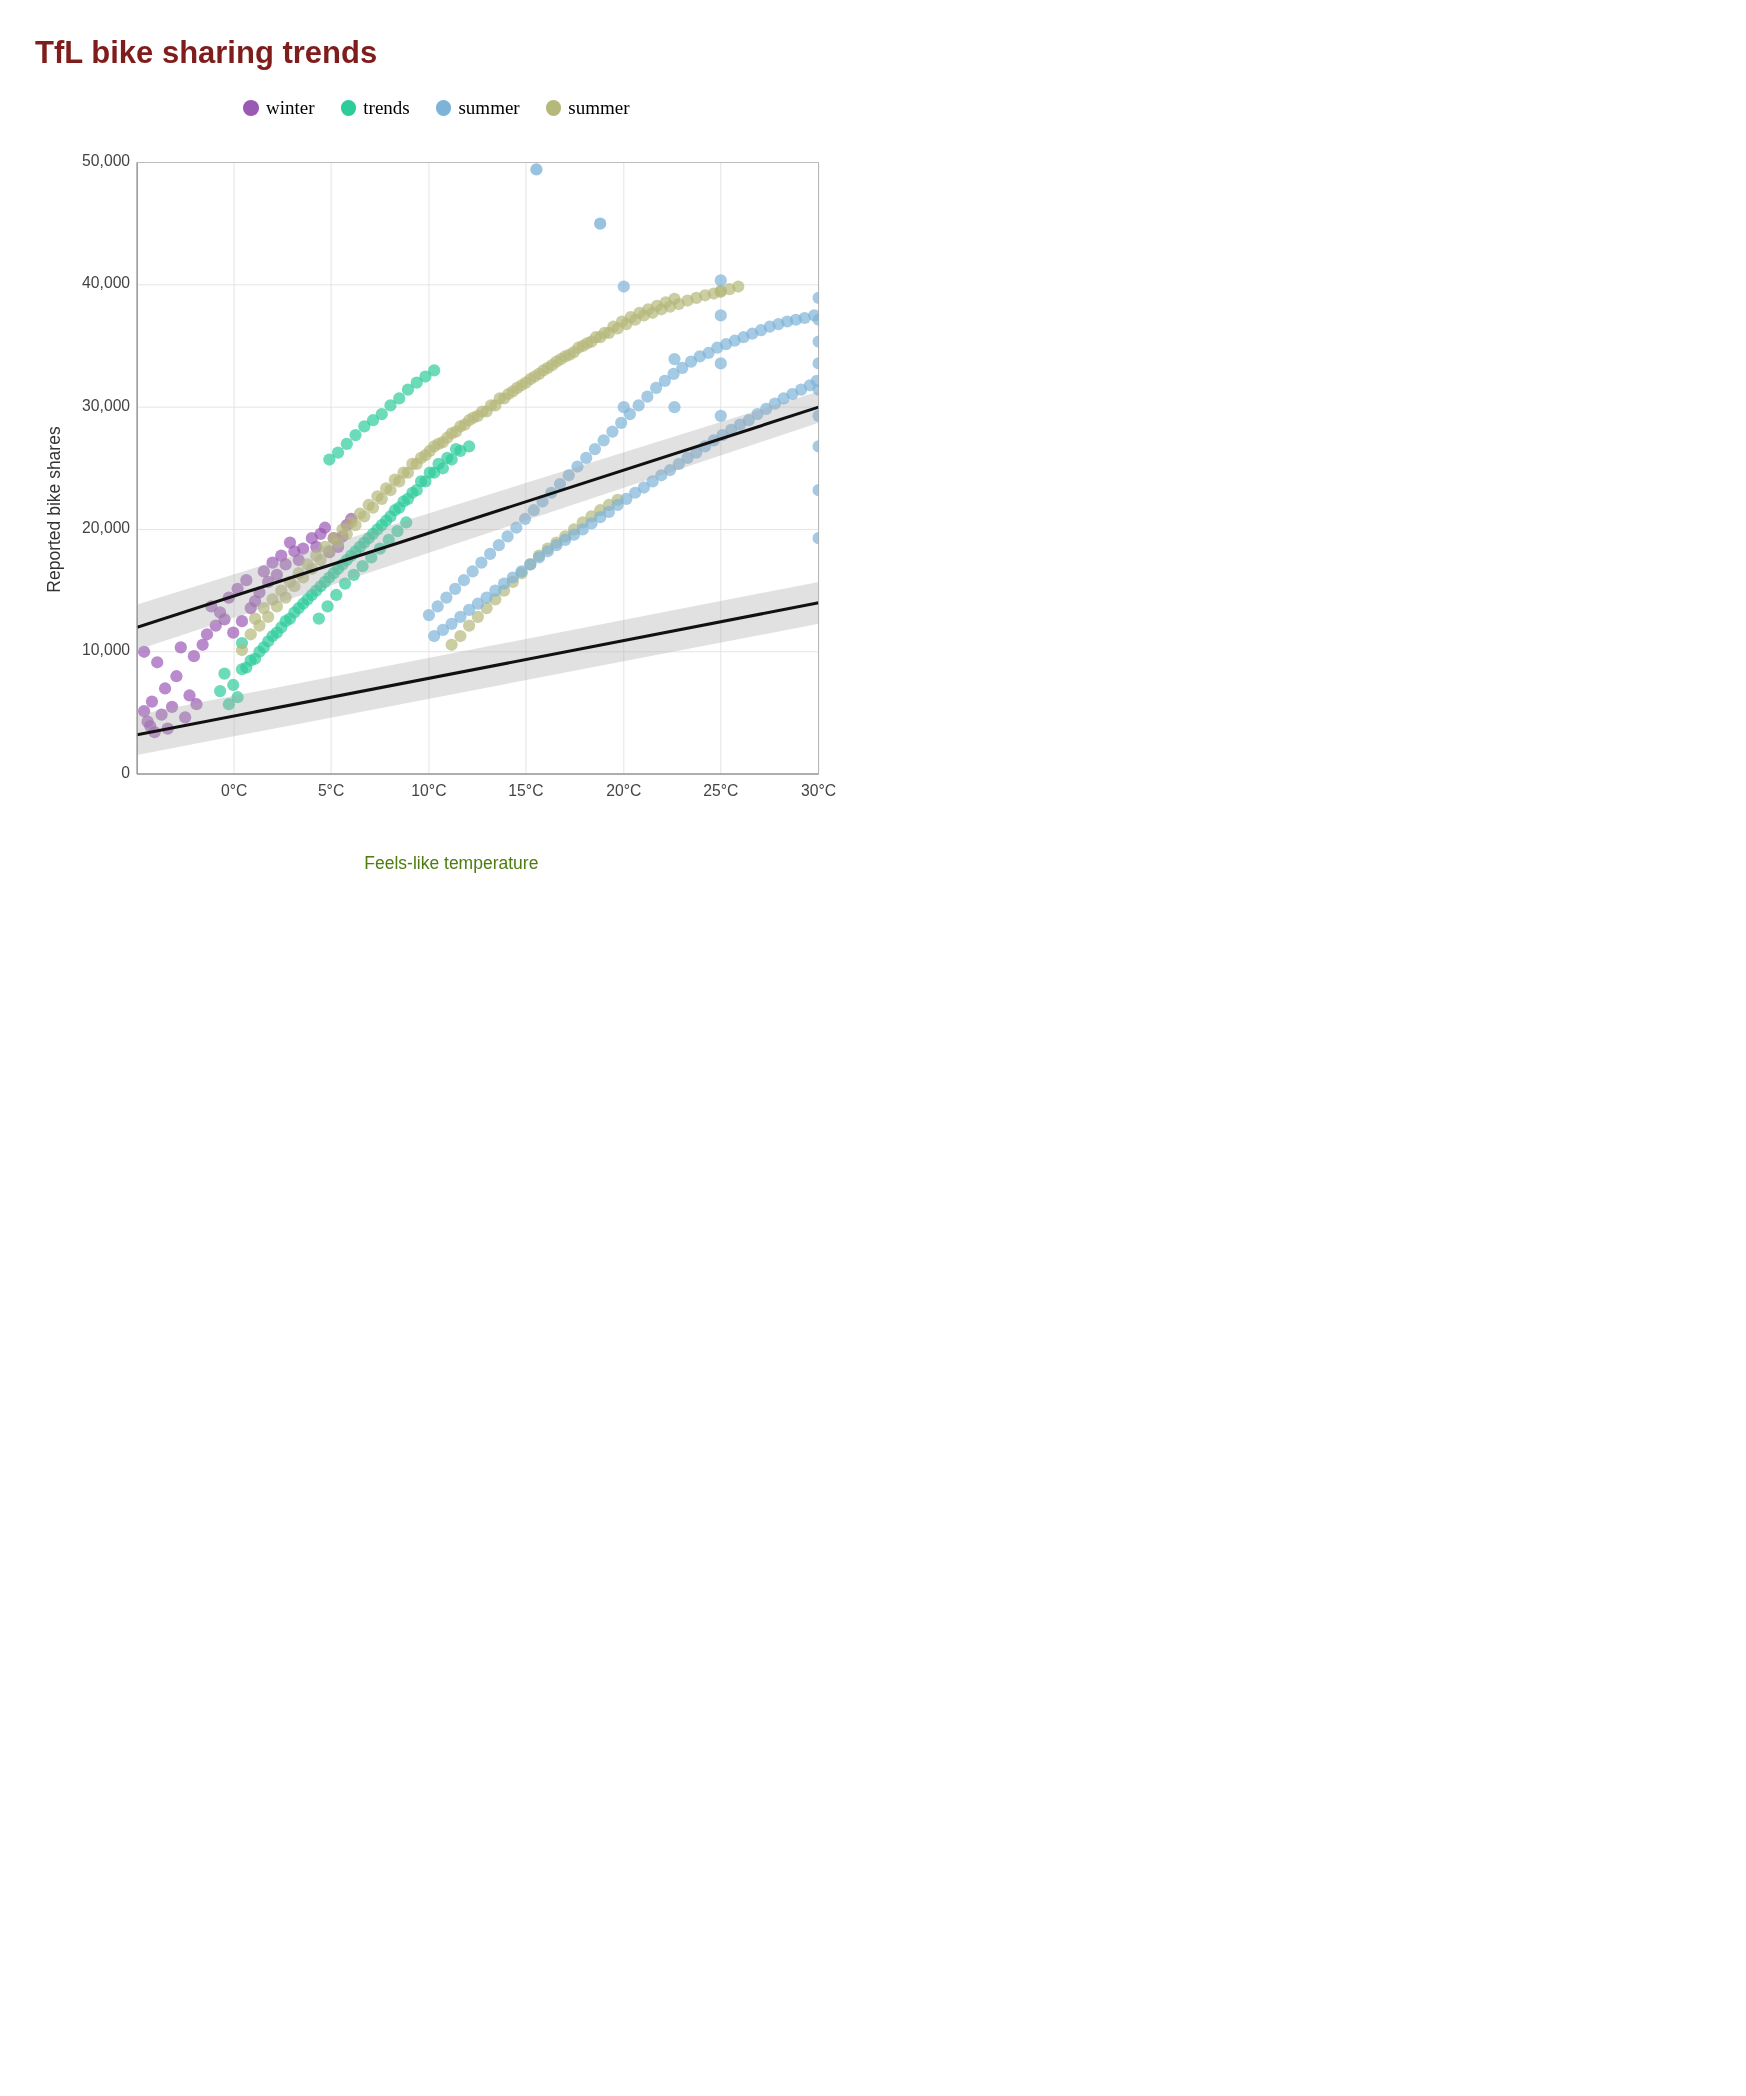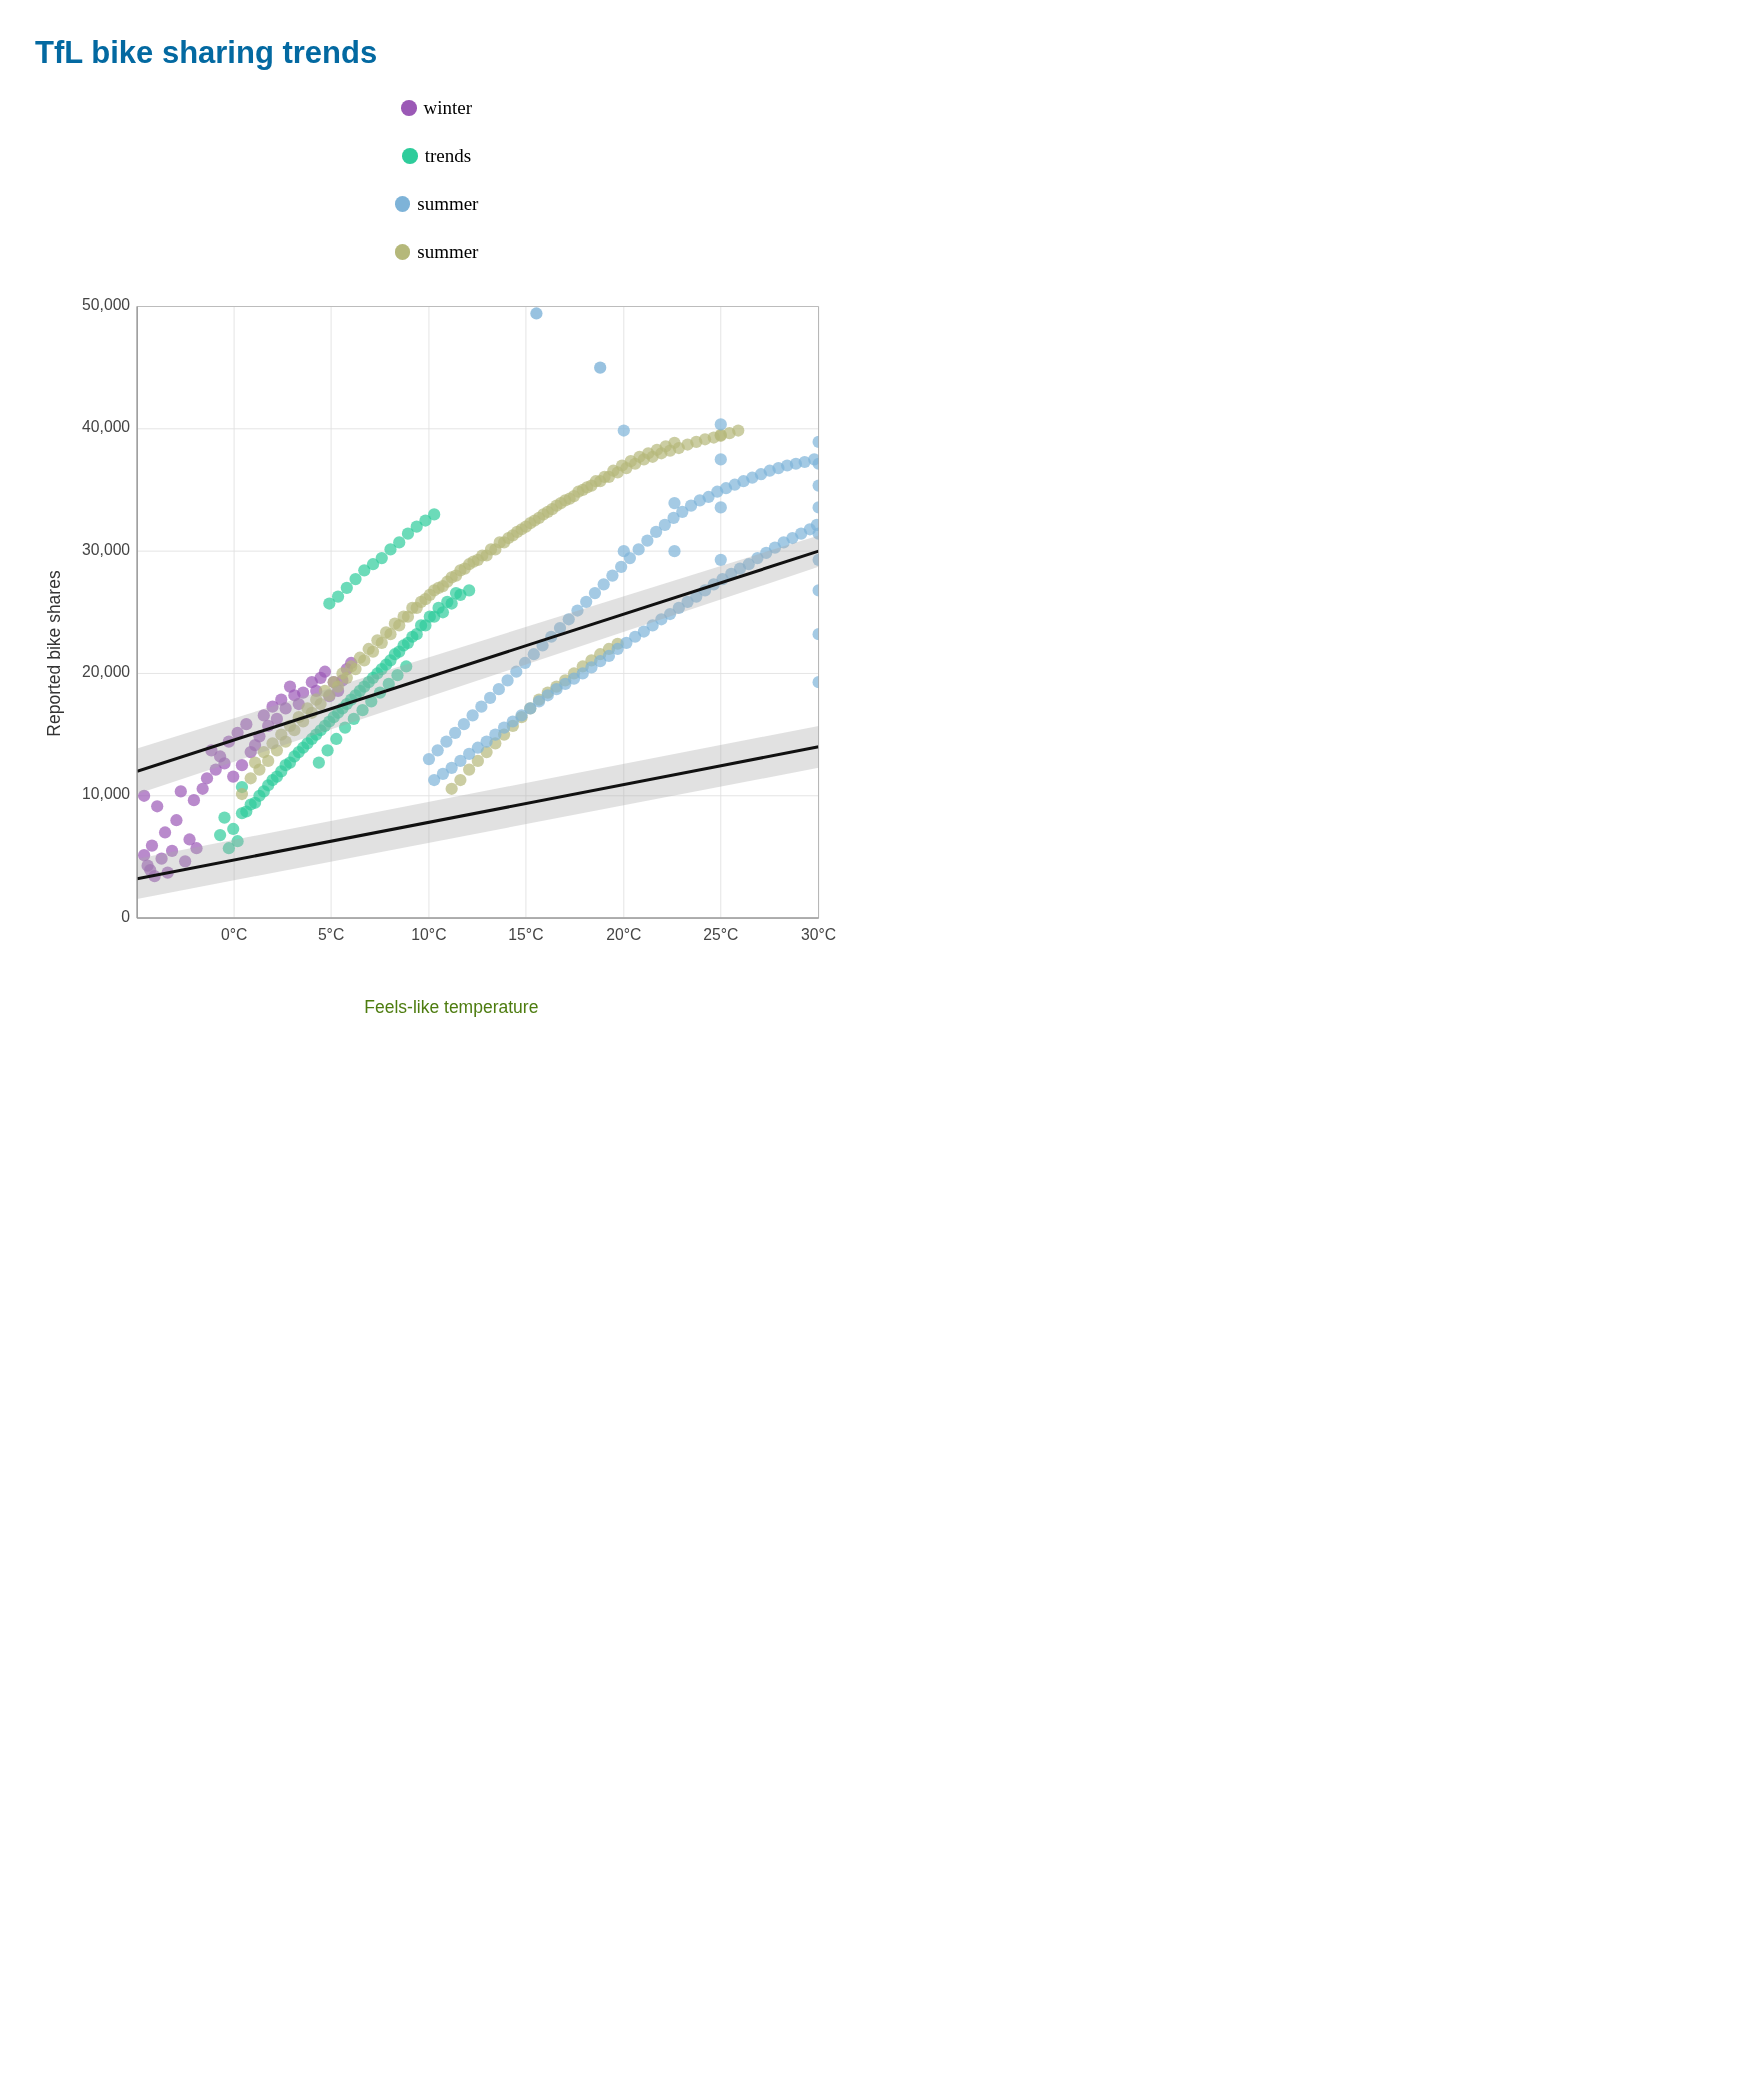--- a/index.html
+++ b/index.html
@@ -6,32 +6,31 @@
     body {
       background: #fff;
       font-family: 'Georgia', serif;
       width: 873px;
       min-height: 1048px;
       padding: 35px 35px 52px 35px;
     }
     .chart-title {
       font-size: 31px;
       font-weight: 900;
-      color: #0369a1;
+      color: #7f1d1d;
       margin-bottom: 26px;
       font-family: Arial, sans-serif;
     }
     .legend {
       display: flex;
       justify-content: center;
       align-items: center;
       gap: 26px;
       margin-bottom: 26px;
       font-size: 19px;
-      flex-direction: column;
     }
     .legend-item {
       display: flex;
       align-items: center;
       gap: 7px;
     }
     .legend-dot {
       width: 15.7px;
       height: 15.7px;
       border-radius: 50%;

